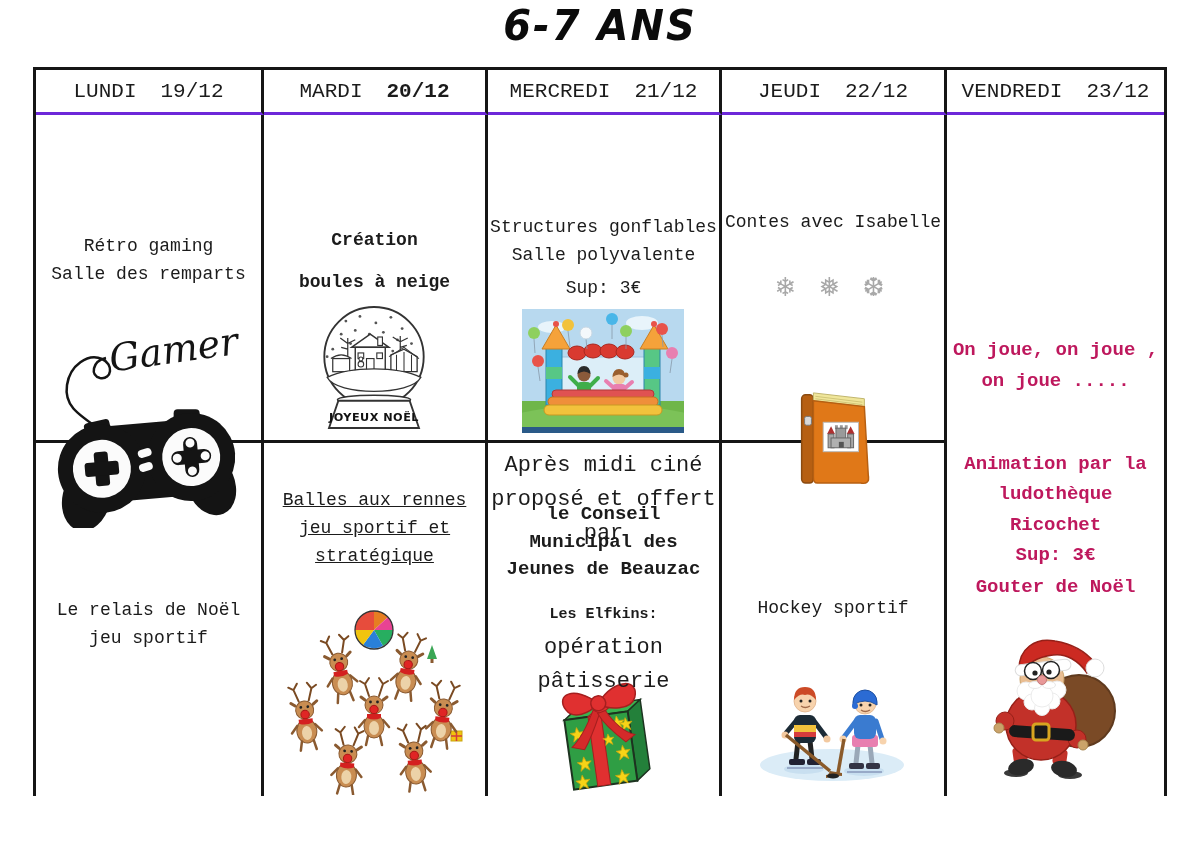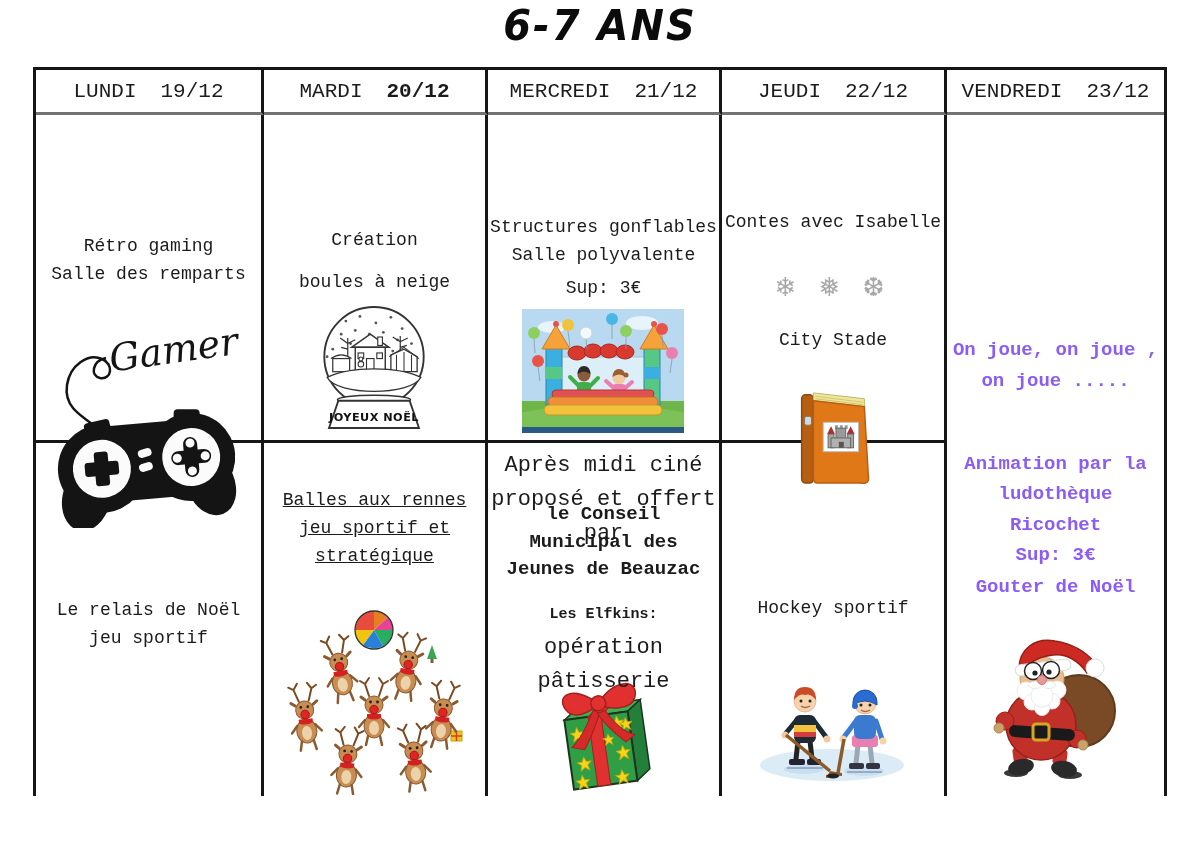--- a/index.html
+++ b/index.html
@@ -5,33 +5,33 @@
   html,body{margin:0;padding:0;background:#fff;}
   .page{position:relative;width:1200px;height:796px;background:#fff;overflow:hidden;
         font-family:"Liberation Mono",monospace;color:#1b1b1b;}
   .title{position:absolute;top:2px;left:0;right:0;text-align:center;
          font-family:"DejaVu Sans",sans-serif;font-weight:800;font-style:italic;
          font-size:40px;letter-spacing:2px;color:#0b0b0b;transform:scaleY(1.08);}
   .table{position:absolute;left:33px;top:67px;width:1134px;height:753px;
          border:3px solid #161616;box-sizing:border-box;display:grid;
          grid-template-columns:228px 224px 234px 225px 217px;
          grid-template-rows:45px 702px;}
-  .hcell{box-sizing:border-box;border-right:3px solid #161616;border-bottom:3px solid #737373;
+  .hcell{box-sizing:border-box;border-right:3px solid #161616;border-bottom:3px solid #6d28d9;
          display:flex;align-items:center;justify-content:center;font-size:21px;white-space:nowrap;}
   .hcell.last{border-right:none;}
   .hcell .date{margin-left:24px;}
   .hcell .date.bold{font-weight:bold;}
   .bcell{box-sizing:border-box;border-right:3px solid #161616;position:relative;}
   .bcell.last{border-right:none;}
   .rowline{position:absolute;left:0;right:0;top:325px;height:3px;background:#161616;z-index:1;}
   .txt{position:absolute;left:2px;right:2px;text-align:center;font-size:22px;line-height:1.55;
        white-space:pre-line;z-index:3;}
   .txt.big{font-size:18px;}
   .txt.bold{font-weight:bold;}
-  .red{color:#8b5cf6;font-weight:bold;font-size:19px;}
+  .red{color:#be185d;font-weight:bold;font-size:19px;}
   .flakes{color:#a8a8a8;font-size:26px;letter-spacing:7px;font-family:"DejaVu Sans",sans-serif;}
   .img{position:absolute;z-index:2;line-height:0;}
   .img svg{display:block;}
 </style>
 </head>
 <body>
 
 <div class="page">
 
   <div class="title">6-7 ANS</div>
@@ -89,21 +89,21 @@
             <rect x="95" y="150" width="14" height="8" rx="4" fill="#fbfbfb" transform="rotate(-12 102 154)"></rect>
           </g>
         </svg>
       </div>
       <div class="txt big" style="top:482px;">Le relais de Noël
 jeu sportif</div>
     </div>
 
     <div class="bcell">
       <div class="rowline"></div>
-      <div class="txt big" style="top:104px;line-height:2.35;">Création
+      <div class="txt big" style="top:104px;line-height:2.35;font-weight:bold;">Création
 boules à neige</div>
       <div class="img" style="left:35px;top:186px;">
         <svg width="150" height="132" viewBox="0 0 160 138">
           <circle cx="80" cy="58" r="53" fill="#fff" stroke="#333" stroke-width="2"></circle>
           <g fill="#555">
             <circle cx="50" cy="20" r="1.5"></circle>
               <circle cx="65" cy="15" r="1.5"></circle>
               <circle cx="82" cy="22" r="1.5"></circle>
             <circle cx="98" cy="16" r="1.5"></circle>
               <circle cx="110" cy="28" r="1.5"></circle>
@@ -279,21 +279,20 @@
             <circle cx="70" cy="46" r="7.5" fill="#e03030" stroke="#a51f1f" stroke-width="1.5"></circle>
           </g>
         </svg>
       </div>
     </div>
 
     <div class="bcell">
       <div class="rowline"></div>
       <div class="txt big" style="top:94px;">Contes avec Isabelle</div>
       <div class="txt flakes" style="top:152px;">❄ ❅ ❆</div>
-      <div class="txt big" style="top:212px;">City Stade</div>
       <div class="img" style="left:62px;top:262px;">
         <svg width="98" height="118" viewBox="0 0 100 120">
           <rect x="18" y="18" width="12" height="90" rx="4" fill="#b65f12" stroke="#8a4a10" stroke-width="1.5"></rect>
           <polygon points="30,16 82,22 82,30 30,24" fill="#f0e69a" stroke="#c0b46a"></polygon>
           <path d="M32,19.5 L80,25.5 M32,22 L80,28" stroke="#c8bc6e" stroke-width="0.8"></path>
           <path d="M30,24 L82,30 L86,100 Q88,110 78,108 L34,108 Q30,108 30,102 Z" fill="#e07818" stroke="#b65f12" stroke-width="1.5"></path>
           <rect x="21" y="40" width="7" height="9" rx="2" fill="#d8d8d8" stroke="#777"></rect>
           <rect x="40" y="46" width="36" height="30" fill="#fff" stroke="#bbb"></rect>
           <polygon points="44,58 52,58 48,50" fill="#b03030"></polygon>
           <polygon points="64,58 72,58 68,50" fill="#b03030"></polygon>

